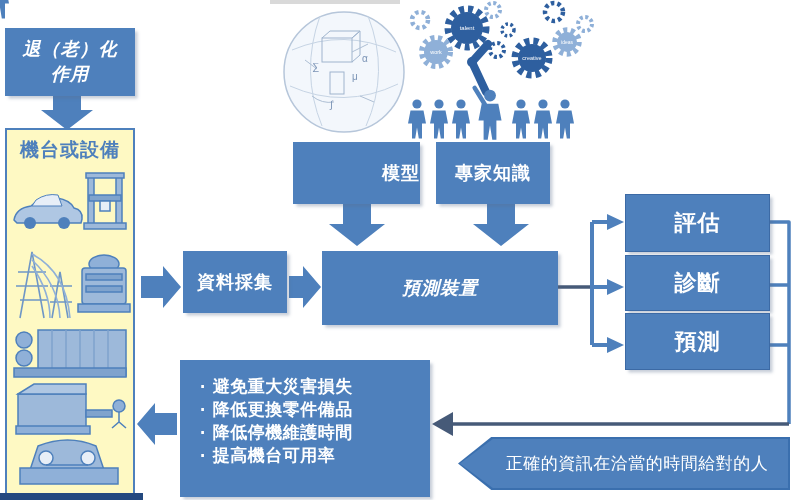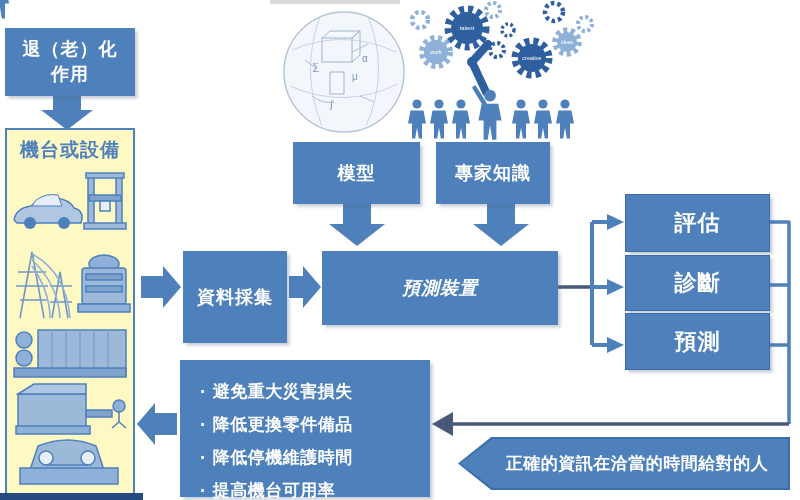--- a/index.html
+++ b/index.html
@@ -6,51 +6,51 @@
   #stage{
     position:relative;width:800px;height:500px;background:#ffffff;overflow:hidden;
     font-family:"Liberation Sans","DejaVu Sans",sans-serif;
   }
   .bluebox{
     position:absolute;background:#4E80BC;color:#fff;
     display:flex;align-items:center;justify-content:center;text-align:center;
     box-shadow:2.5px 2.5px 3px rgba(90,110,140,.35);
     font-weight:bold;letter-spacing:1px;
   }
-  #aging-box{left:5px;top:28px;width:130px;height:68px;font-size:18px;line-height:25px;flex-direction:column;}
-  #model-box{left:293px;top:142px;width:127px;height:62px;font-size:18px;}
+  #aging-box{left:5px;top:28px;width:130px;height:68px;font-size:18px;line-height:25px;flex-direction:column;font-style:italic;}
+  #model-box{left:293px;top:142px;width:127px;height:62px;font-size:18px;justify-content:flex-end;}
   #expert-box{left:436px;top:142px;width:114px;height:62px;font-size:18px;}
-  #dc-box{left:183px;top:251px;width:104px;height:92px;font-size:18px;text-align:center;}
+  #dc-box{left:183px;top:251px;width:104px;height:62px;font-size:18px;text-align:center;}
   #pd-box{left:322px;top:251px;width:236px;height:74px;font-size:18px;font-style:italic;}
   .outbox{left:625px;width:145px;height:58px;font-size:22px;border:1.5px solid #3C6AA5;box-sizing:border-box;}
   #out0{top:194px;} #out1{top:255px;height:56px;} #out2{top:313px;height:57px;}
   #equip-panel{
     position:absolute;left:5px;top:128px;width:130px;height:369px;
     background:#fef9c3;border:2.5px solid #4E80BC;box-sizing:border-box;
   }
   #equip-title{margin-top:7px;text-align:center;color:#4E80BC;font-weight:bold;font-size:19px;letter-spacing:1px;}
   #navy-bar{left:0;top:493px;width:143px;height:7px;background:#24497F;position:absolute;}
   #benefits-box{
     position:absolute;left:180px;top:360px;width:250px;height:137px;background:#4E80BC;
     box-shadow:2.5px 2.5px 3px rgba(90,110,140,.35);color:#fff;
     padding:15px 0 0 20px;box-sizing:border-box;
   }
-  .brow{font-size:17px;font-weight:bold;line-height:33px;white-space:nowrap;letter-spacing:.5px;}
+  .brow{font-size:17px;font-weight:bold;line-height:23px;white-space:nowrap;letter-spacing:.5px;}
   .bdot{margin-right:7px;font-size:15px;}
   #banner{
     position:absolute;left:458px;top:437px;width:332px;height:53px;background:#3A6FAE;
     -webkit-clip-path:polygon(0 50%,10% 0,100% 0,100% 100%,10% 100%);
     clip-path:polygon(0 50%,10% 0,100% 0,100% 100%,10% 100%);
   }
   #banner-inner{
     position:absolute;left:2px;top:2px;right:2px;bottom:2px;background:#4E80BC;
     -webkit-clip-path:polygon(0 50%,10% 0,100% 0,100% 100%,10% 100%);
     clip-path:polygon(0 50%,10% 0,100% 0,100% 100%,10% 100%);
     display:flex;align-items:center;justify-content:center;
-    color:#fff;font-size:17px;font-weight:bold;letter-spacing:.5px;padding-left:26px;box-sizing:border-box;
+    color:#fff;font-size:17px;font-weight:normal;letter-spacing:.5px;padding-left:26px;box-sizing:border-box;
   }
   svg{display:block;}
   #bg-svg{position:absolute;left:0;top:0;}
   #machines-svg{position:absolute;left:1px;top:38px;}
 </style>
 </head>
 <body>
 
 <div id="stage">
 

